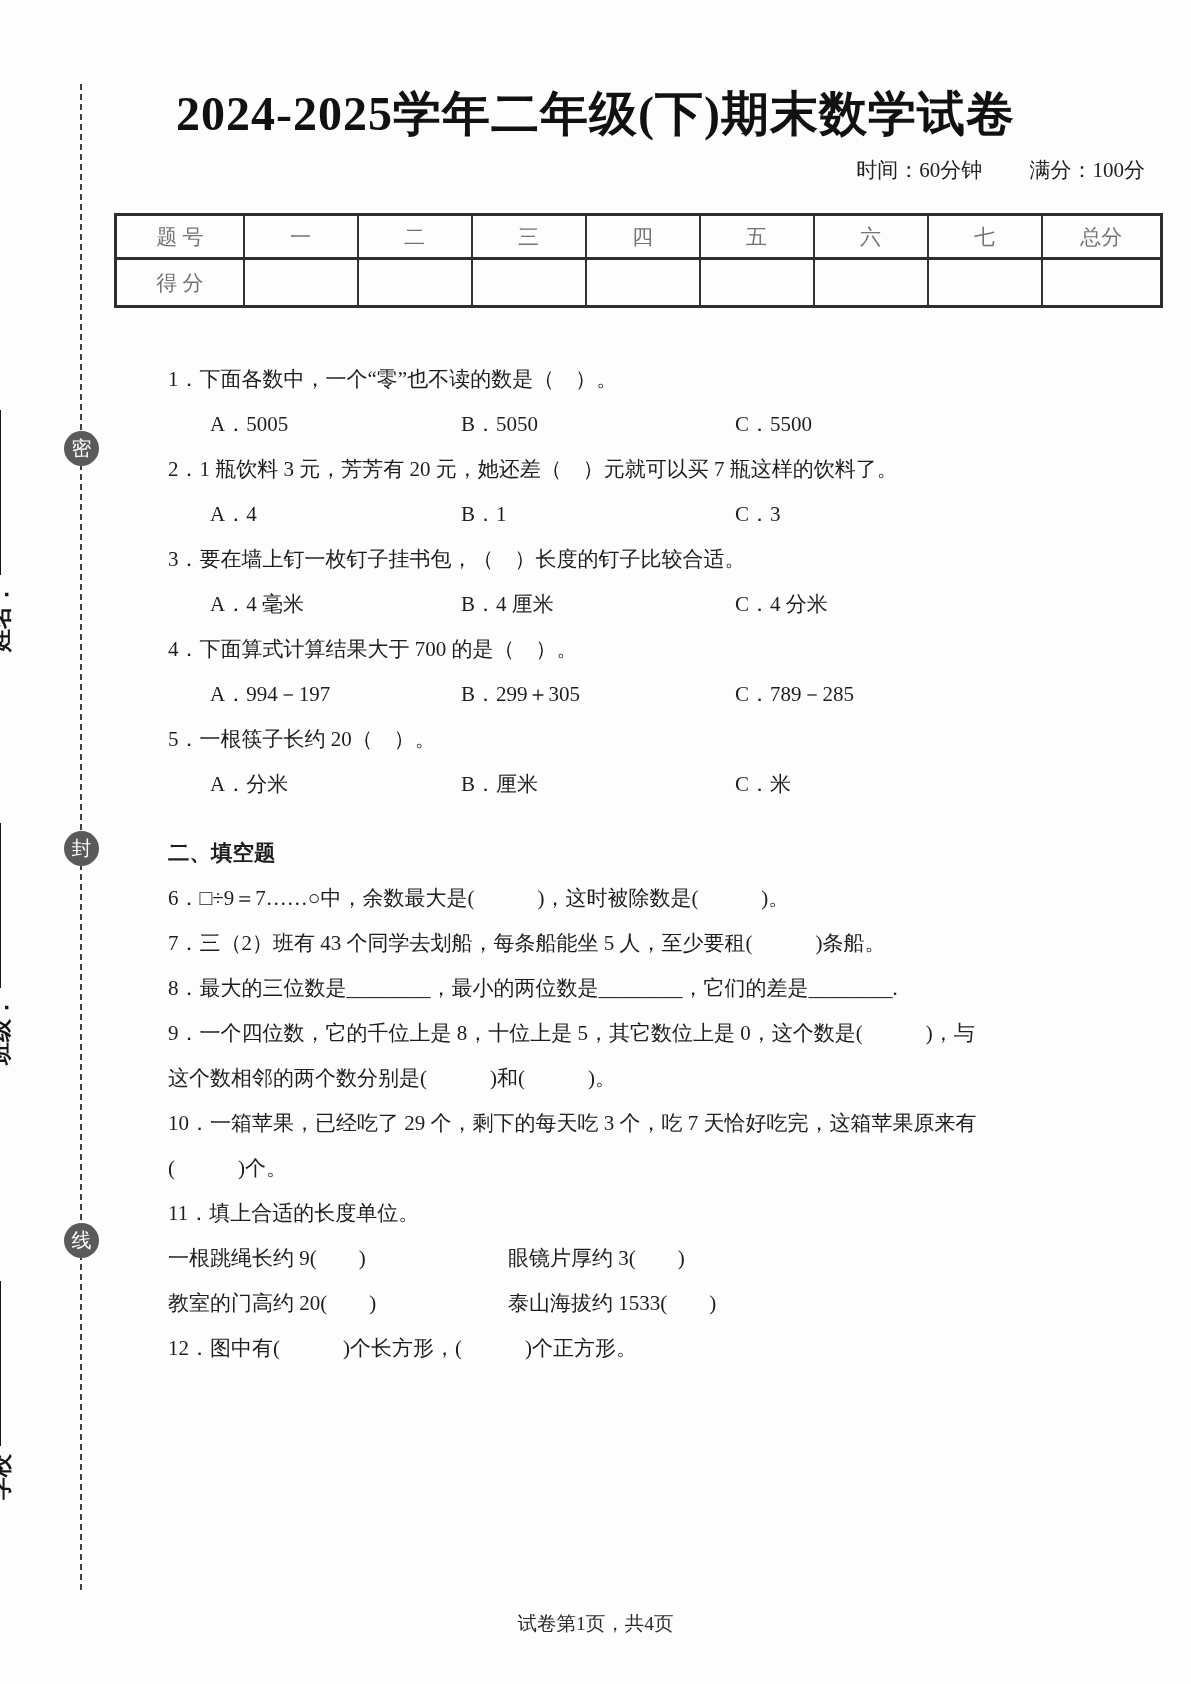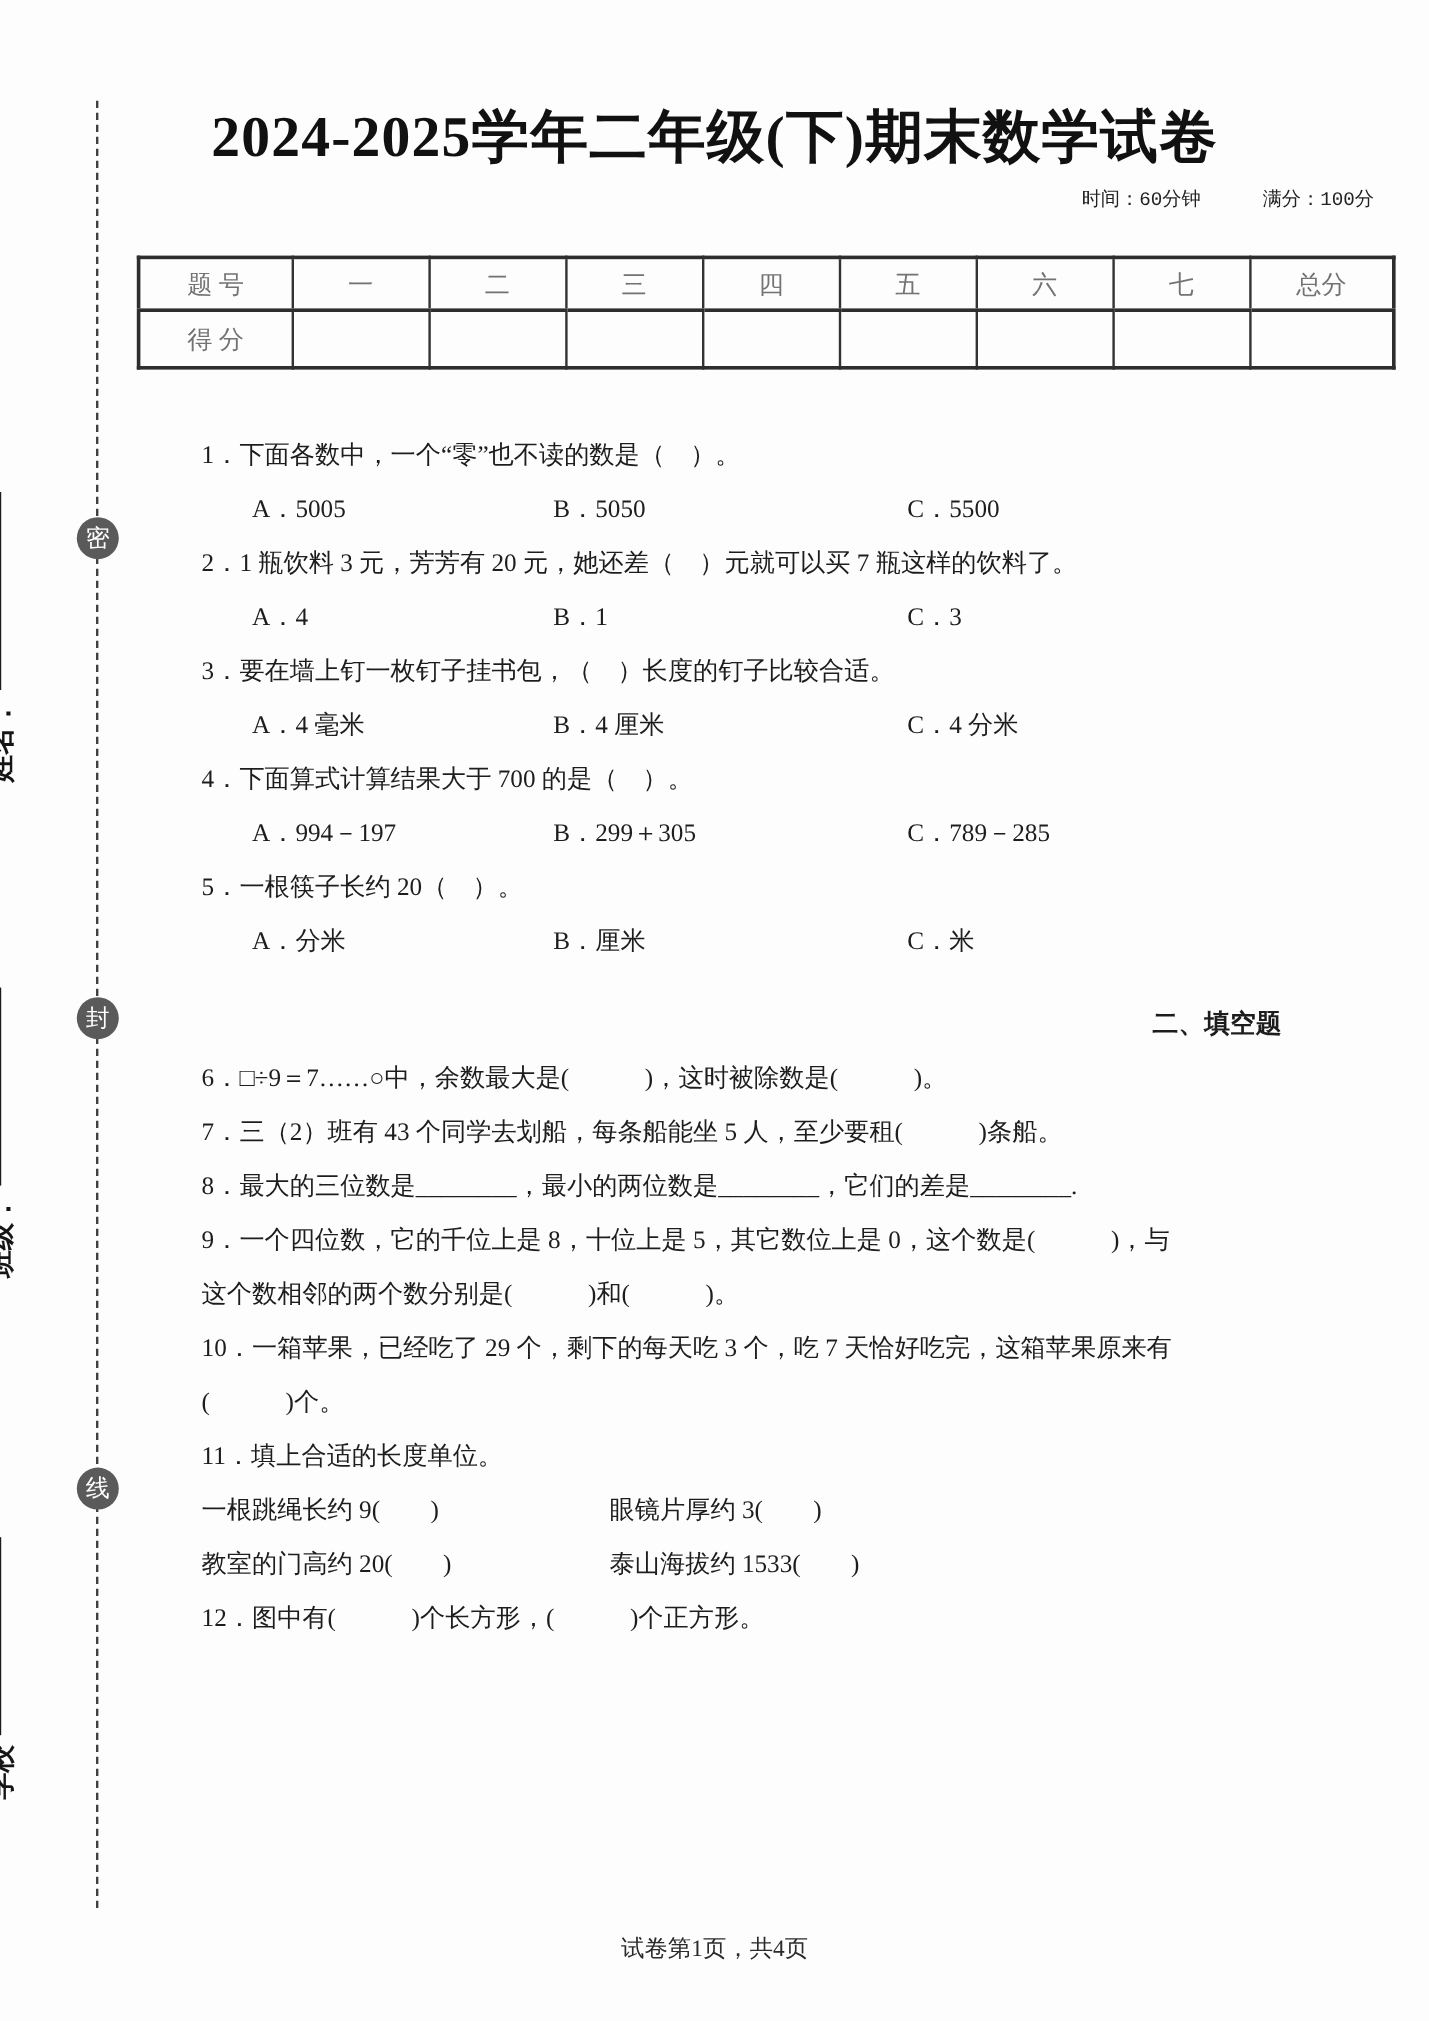--- a/index.html
+++ b/index.html
@@ -9,23 +9,22 @@
     font-family:"Liberation Serif","DejaVu Serif",serif;
     color:#1e1e1e;
   }
   
   .title {
     position:absolute; top:82px; left:0; width:100%;
     text-align:center; font-size:48px; font-weight:bold; letter-spacing:1px;
     color:#111;
   }
   .meta {
-    position:absolute; top:156px; right:46px; font-size:16px; color:#222;
+    position:absolute; top:156px; right:46px; font-size:21px; color:#222;
     white-space:nowrap;
-    font-family:Liberation Mono, monospace;
   }
   .meta .gap { margin-left:42px; }
   
   .score-table {
     position:absolute; left:114px; top:213px; width:1046px;
     border-collapse:collapse; border:3px solid #2e2e2e;
     table-layout:fixed;
   }
   .score-table td {
     border:2px solid #333; text-align:center; font-size:21px;
@@ -53,27 +52,27 @@
   .wline {
     display:inline-block; width:165px; height:0;
     border-bottom:2.2px solid #1a1a1a; margin-left:8px;
   }
   
   .content {
     position:absolute; left:168px; top:357px; width:900px;
     font-size:21px; color:#1d1d1d;
   }
   .sec-heading { height:45px; line-height:45px; font-weight:bold; font-size:21.5px; white-space:nowrap; }
-  .sec-heading.second { margin-top:24px;text-align:right; }
+  .sec-heading.second { margin-top:24px; }
   .qline { height:45px; line-height:45px; white-space:nowrap; }
   .opt-row { position:relative; height:45px; }
   .opt-row span { position:absolute; top:0; line-height:45px; white-space:nowrap; }
   .optA { left:42px; }
   .optB { left:293px; }
-  .optC { left:588px; }
+  .optC { left:567px; }
   .pair-row { position:relative; height:45px; }
   .pair-row span { position:absolute; top:0; line-height:45px; white-space:nowrap; }
   .col1 { left:0; }
   .col2 { left:340px; }
   
   .footer {
     position:absolute; top:1610px; left:0; width:100%;
     text-align:center; font-size:19.5px; color:#2a2a2a;
   }
 </style>

